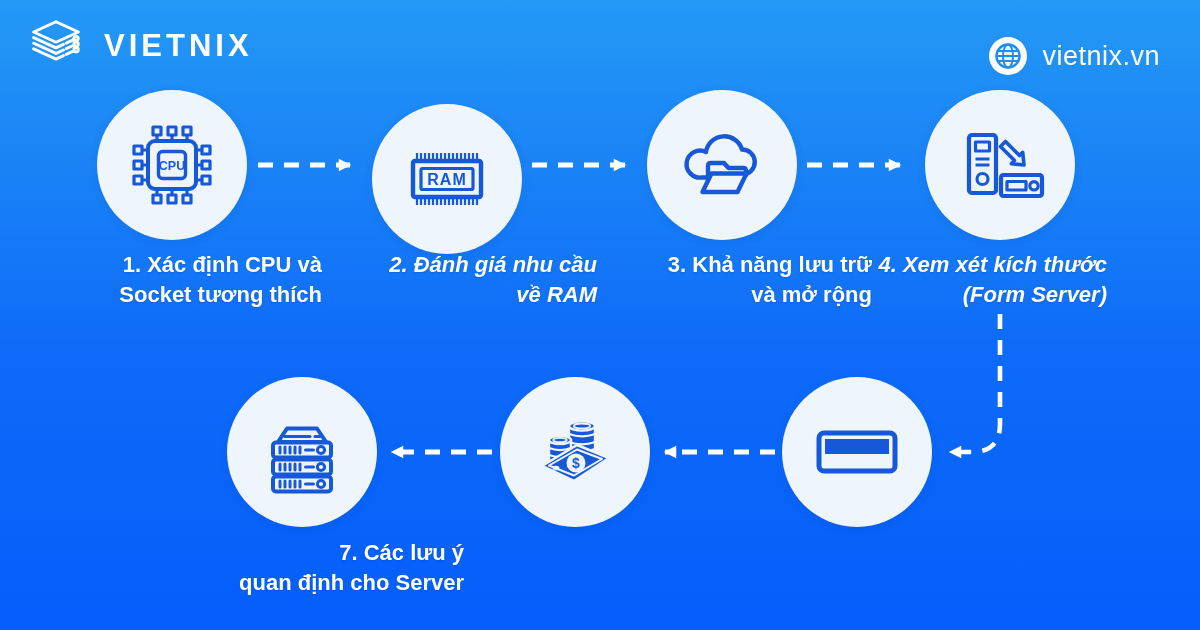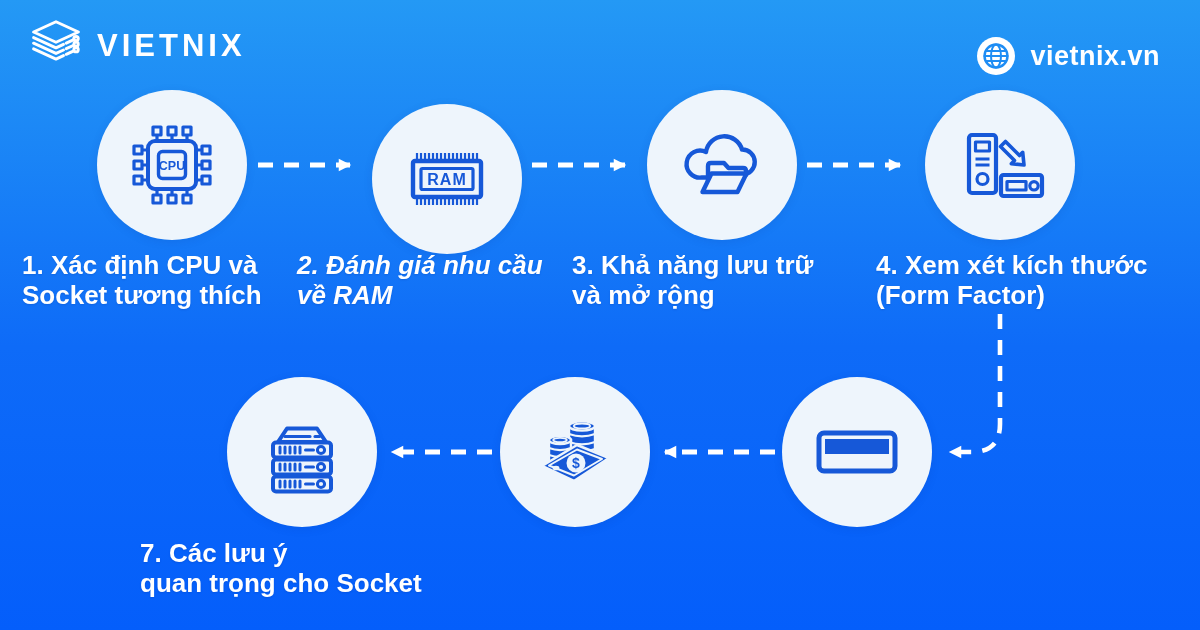--- a/index.html
+++ b/index.html
@@ -2,33 +2,33 @@
 <html><head>
 <meta charset="utf-8">
 <style>
   html,body{margin:0;padding:0;}
   .canvas{
     position:relative;width:1200px;height:630px;overflow:hidden;
     background:linear-gradient(180deg,#2499f5 0%,#0e6bf8 55%,#045efb 100%);
     font-family:"Liberation Sans",sans-serif;
   }
   
-  .brand{position:absolute;left:28px;top:18px;display:flex;align-items:center;gap:13px;}
+  .brand{position:absolute;left:28px;top:18px;display:flex;align-items:center;gap:20px;}
   .brand-text{color:#fff;font-size:31px;font-weight:800;letter-spacing:4px;}
   .site{position:absolute;right:40px;top:36px;display:flex;align-items:center;gap:14px;}
-  .site-text{color:#fff;font-size:27px;font-weight:700;letter-spacing:.5px;}
+  .site-text{color:#fff;font-size:27px;font-weight:400;letter-spacing:.5px;}
   
   .step-circle{
     position:absolute;width:150px;height:150px;border-radius:50%;
     background:#eef5fc;display:flex;align-items:center;justify-content:center;
     box-shadow:0 2px 10px rgba(0,40,120,.10);
   }
   .step-label{
-    position:absolute;color:#fff;text-align:left;
-    font-size:26px;font-weight:700;line-height:30px;
+    position:absolute;color:#fff;text-align:right;
+    font-size:22px;font-weight:700;line-height:30px;
     text-shadow:0 1px 2px rgba(0,30,100,.15);
   }
   .overlay{position:absolute;left:0;top:0;pointer-events:none;}
   .icon-svg{display:block;}
 </style>
 </head>
 <body>
 
 <div class="canvas">
 
@@ -137,23 +137,23 @@
       <rect x="19" y="20" width="27" height="58" rx="3"></rect>
       <rect x="25.5" y="27" width="14" height="9" stroke-width="3.2"></rect>
       <path d="M25.5 44 H39.5 M25.5 50 H39.5" stroke-width="3.2"></path>
       <circle cx="32.5" cy="64" r="5.5" stroke-width="3.2"></circle>
       <path d="M55.5 26.5 L69.5 40.5 L72.7 37.3 L74 50 L61.3 48.7 L64.5 45.5 L50.5 31.5 Z" stroke-width="3.6"></path>
       <rect x="51" y="60" width="41" height="21" rx="2.5"></rect>
       <rect x="57" y="66.5" width="19" height="8.5" stroke-width="3.2"></rect>
       <circle cx="84" cy="70.8" r="4.2" stroke-width="3.2"></circle>
     </svg>
   </div>
-  <div class="step-label" style="left:876px;top:250px;width:300px;">
+  <div class="step-label" style="left:807px;top:250px;width:300px;font-style:italic;">
     <div>4. Xem xét kích thước</div>
-    <div>(Form Factor)</div>
+    <div>(Form Server)</div>
   </div>
 
   <div class="step-circle" style="left:782px;top:377px;">
     <svg class="icon-svg" width="100" height="100" viewBox="0 0 100 100">
       <rect x="12" y="31" width="76" height="38" rx="5" fill="none" stroke="#1658d8" stroke-width="5"></rect>
       <rect x="18" y="37" width="64" height="15" fill="#1658d8"></rect>
     </svg>
   </div>
 
   <div class="step-circle" style="left:500px;top:377px;">
@@ -195,16 +195,16 @@
           <circle cx="69" cy="48" r="3.6"></circle>
         <path d="M28 62 V68 M33 62 V68 M38 62 V68 M43 62 V68 M48 62 V68 M53.5 65 H61.5"></path>
           <circle cx="69" cy="65" r="3.6"></circle>
         <path d="M28 79 V85 M33 79 V85 M38 79 V85 M43 79 V85 M48 79 V85 M53.5 82 H61.5"></path>
           <circle cx="69" cy="82" r="3.6"></circle>
       </g>
     </svg>
   </div>
   <div class="step-label" style="left:140px;top:538px;width:324px;">
     <div>7. Các lưu ý</div>
-    <div>quan trọng cho Socket</div>
+    <div>quan định cho Server</div>
   </div>
 
 </div>
 
 </body></html>

